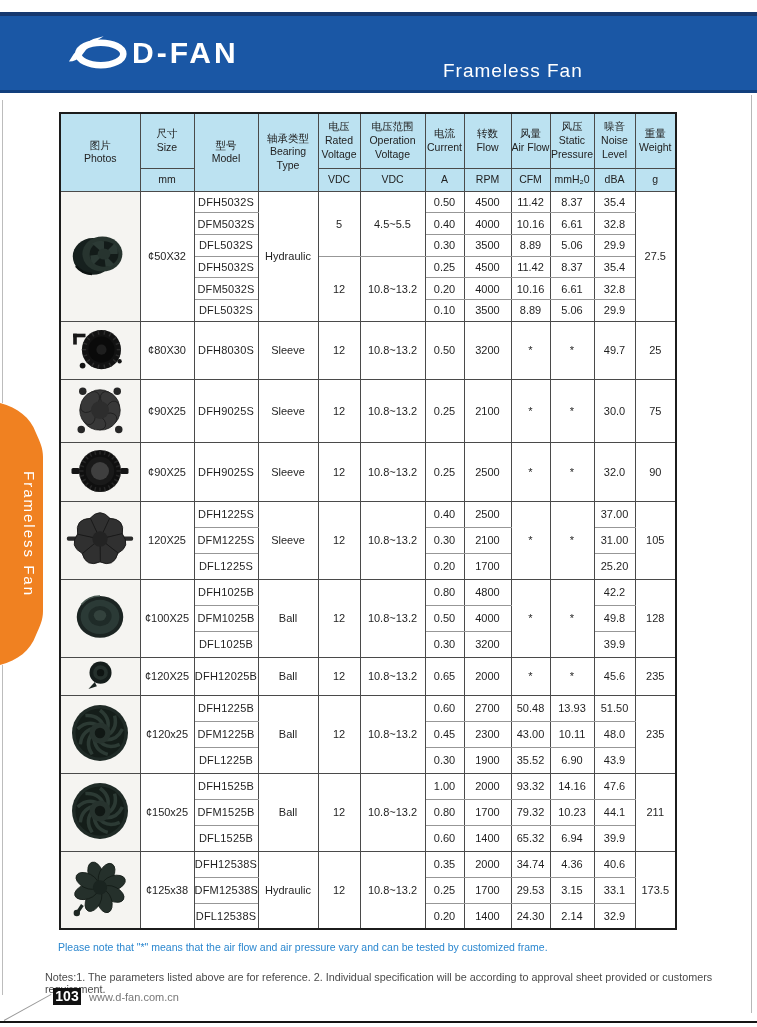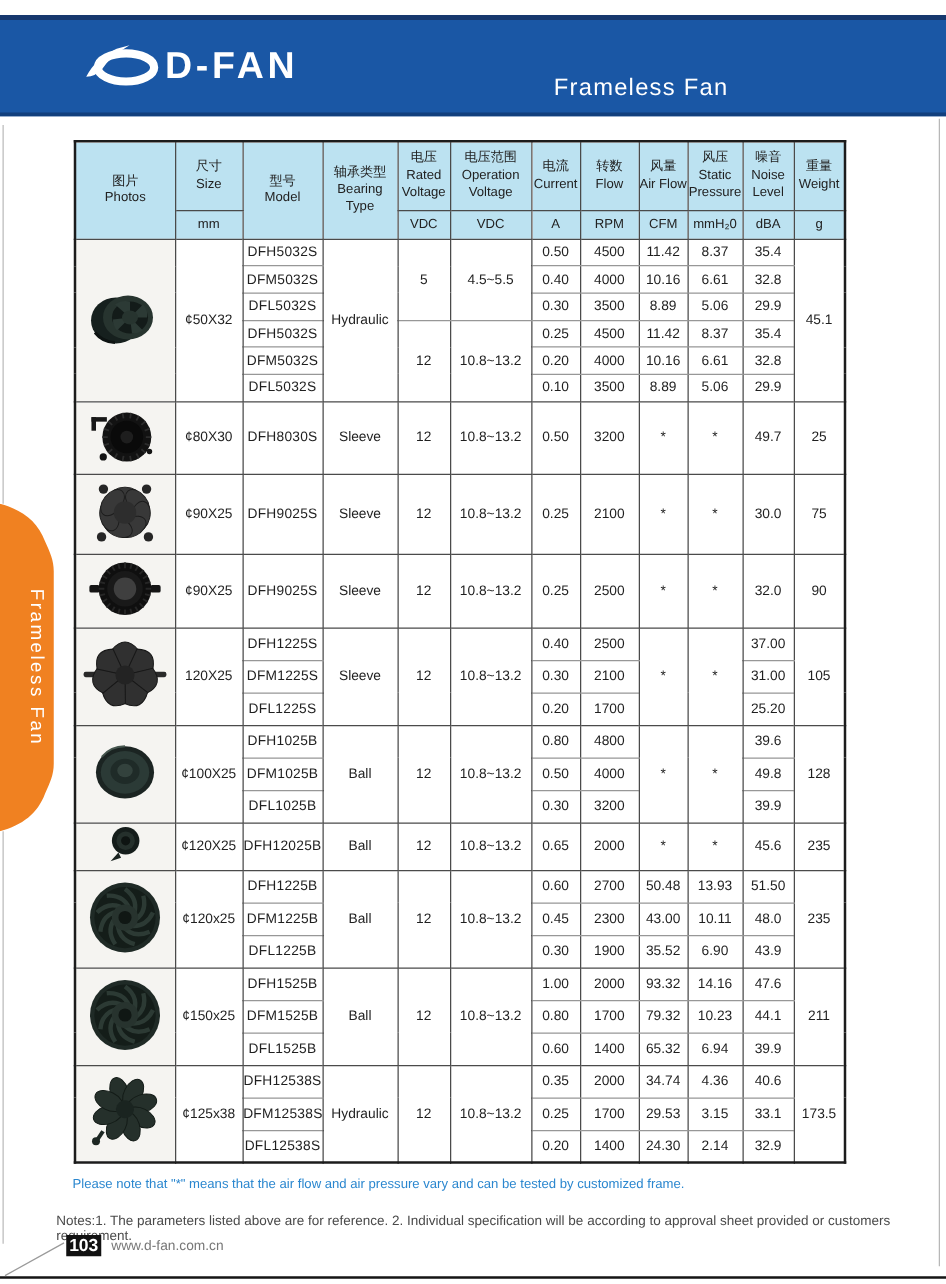--- a/index.html
+++ b/index.html
@@ -142,21 +142,21 @@
           <td rowspan="6" class="size">¢50X32</td>
           <td class="model lt">DFH5032S</td>
           <td rowspan="6" class="">Hydraulic</td>
           <td rowspan="3" class=" lt">5</td>
           <td rowspan="3" class=" lt">4.5~5.5</td>
           <td class=" lt">0.50</td>
           <td class=" lt">4500</td>
           <td class=" lt">11.42</td>
           <td class=" lt">8.37</td>
           <td class=" lt">35.4</td>
-          <td rowspan="6" class="">45.1</td>
+          <td rowspan="6" class="">27.5</td>
         </tr>
         <tr style="height:21.7px">
           <td class="model lt">DFM5032S</td>
           <td class=" lt">0.40</td>
           <td class=" lt">4000</td>
           <td class=" lt">10.16</td>
           <td class=" lt">6.61</td>
           <td class=" lt">32.8</td>
         </tr>
         <tr style="height:21.7px">
@@ -378,21 +378,21 @@
             </svg></td>
           <td rowspan="3" class="size">¢100X25</td>
           <td class="model lt">DFH1025B</td>
           <td rowspan="3" class="">Ball</td>
           <td rowspan="3" class="">12</td>
           <td rowspan="3" class="">10.8~13.2</td>
           <td class=" lt">0.80</td>
           <td class=" lt">4800</td>
           <td rowspan="3" class="">*</td>
           <td rowspan="3" class="">*</td>
-          <td class=" lt">39.6</td>
+          <td class=" lt">42.2</td>
           <td rowspan="3" class="">128</td>
         </tr>
         <tr style="height:26px">
           <td class="model lt">DFM1025B</td>
           <td class=" lt">0.50</td>
           <td class=" lt">4000</td>
           <td class=" lt">49.8</td>
         </tr>
         <tr style="height:26px">
           <td class="model">DFL1025B</td>

